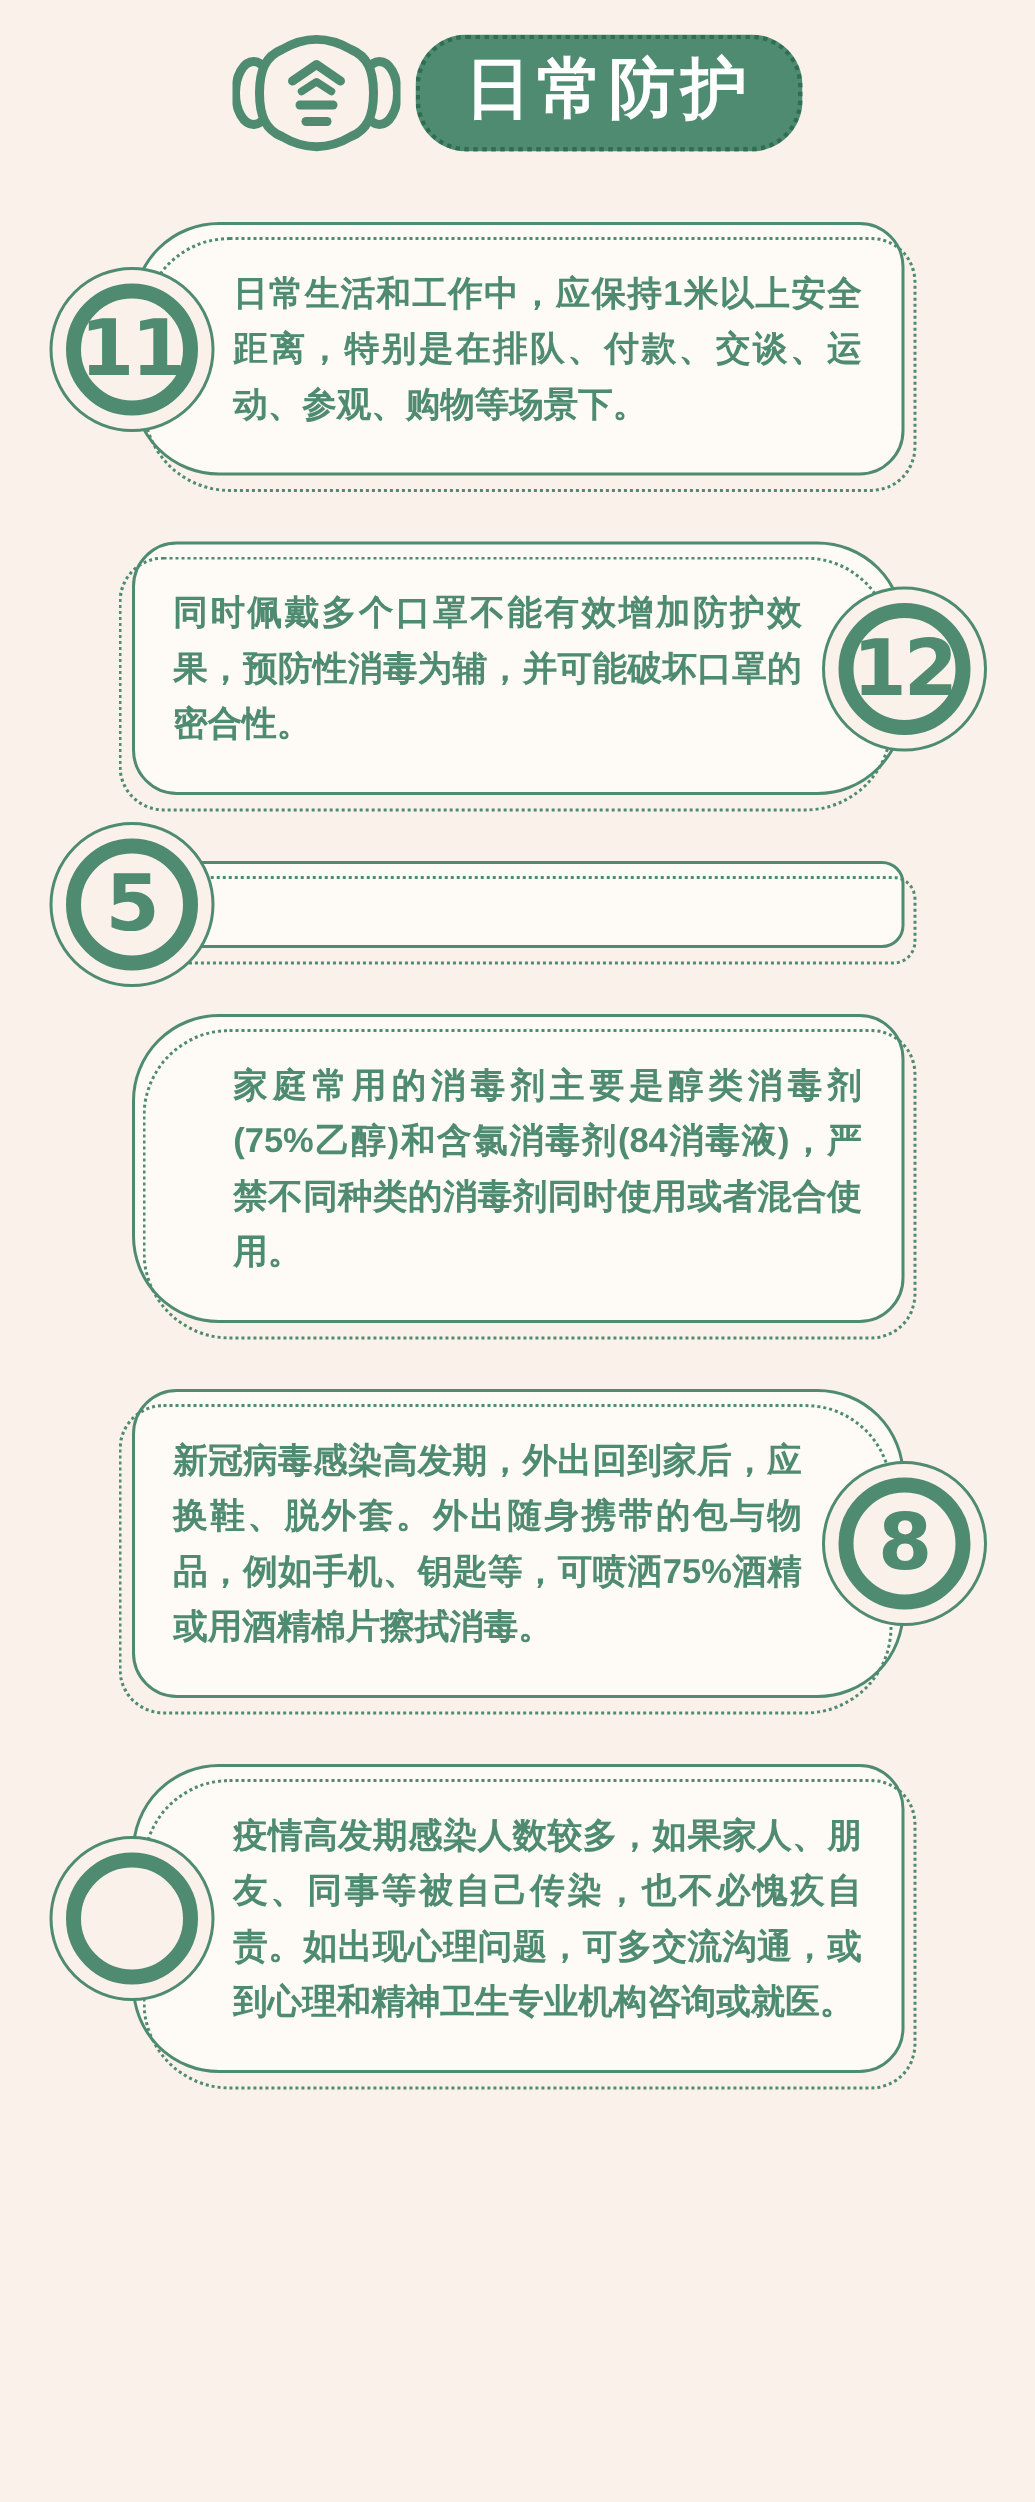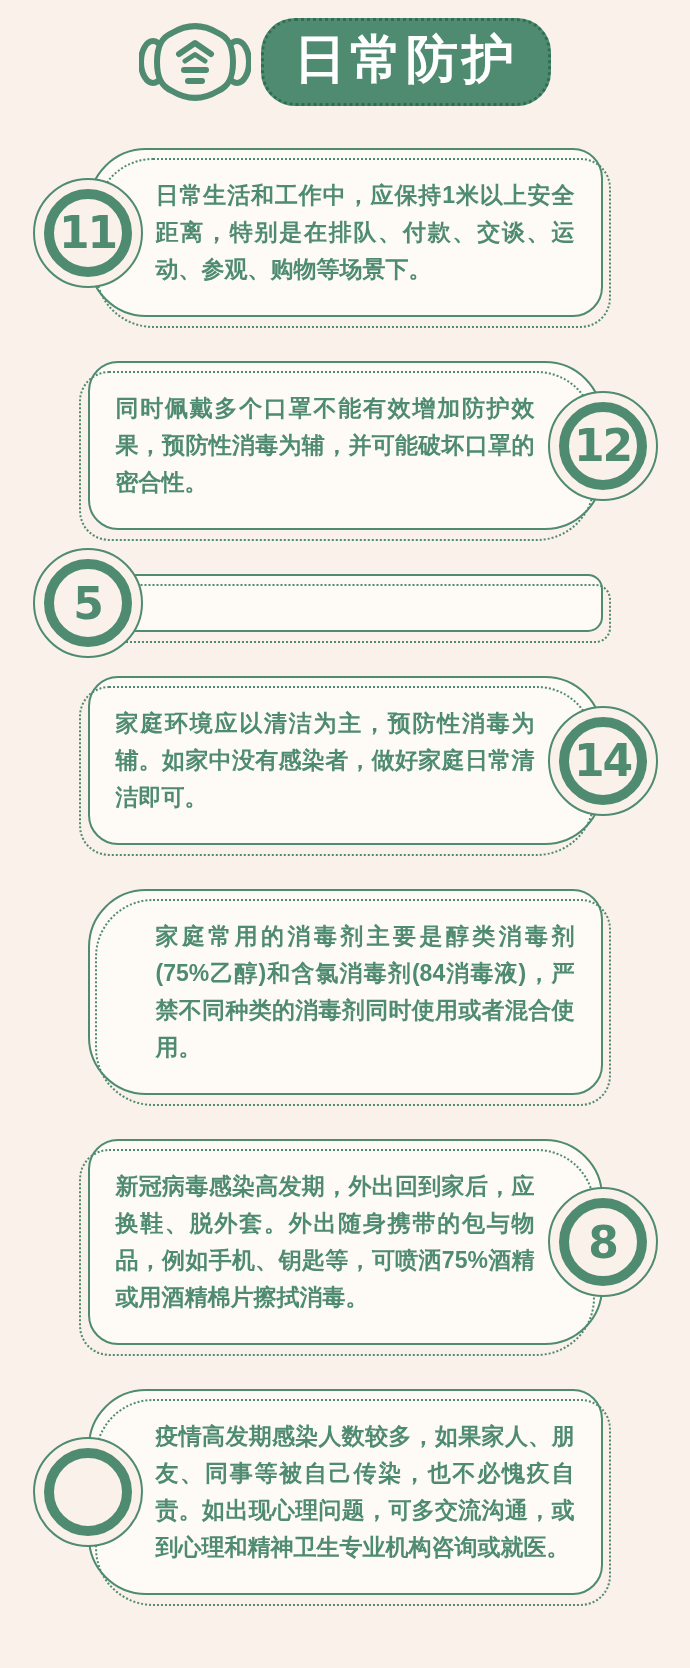--- a/index.html
+++ b/index.html
@@ -23,21 +23,21 @@
     display:flex;align-items:center;justify-content:center;
     gap:10px;margin:16px 0 40px 0;height:92px;flex:none;
   }
   .mask-icon{width:112px;height:90px;flex:none;}
   .title-pill{
     background:var(--green);
     color:#fff;
     border:3px dotted var(--green-dark);
     border-radius:34px;
     padding:10px 30px 14px 30px;
-    font-size:52px;font-weight:bold;
+    font-size:44px;font-weight:bold;
     letter-spacing:4px;
     line-height:1.1;
   }
   
   .cards{flex:1;display:flex;flex-direction:column;}
   .card{
     position:relative;z-index:0;
     width:515px;
     margin:0 auto 44px auto;
     background:var(--card-bg);
@@ -67,21 +67,21 @@
   .card.badge-left .badge{left:-57px;}
   .card.badge-right .badge{right:-57px;}
   .badge-inner{
     width:88px;height:88px;
     border:10px solid var(--green);
     border-radius:50%;
     display:flex;align-items:center;justify-content:center;
   }
   .badge-num{
     color:var(--green);
-    font-size:44px;font-weight:bold;
+    font-size:52px;font-weight:bold;
     font-family:"DejaVu Sans","Liberation Sans",sans-serif;
     letter-spacing:-2px;
   }
   .card-text{
     color:var(--green);
     font-size:23px;line-height:37px;
     font-weight:600;
     text-align:justify;
   }
 </style>
@@ -121,28 +121,20 @@
   </section>
 
   <section class="card badge-left">
     <div class="badge">
       <div class="badge-inner">
         <span class="badge-num">5</span>
       </div>
     </div>
   </section>
 
-  <section class="card badge-right">
-    <div class="badge">
-      <div class="badge-inner">
-        <span class="badge-num">14</span>
-      </div>
-    </div>
-    <p class="card-text">家庭环境应以清洁为主，预防性消毒为辅。如家中没有感染者，做好家庭日常清洁即可。</p>
-  </section>
 
   <section class="card badge-left">
     <p class="card-text">家庭常用的消毒剂主要是醇类消毒剂(75%乙醇)和含氯消毒剂(84消毒液)，严禁不同种类的消毒剂同时使用或者混合使用。</p>
   </section>
 
   <section class="card badge-right">
     <div class="badge">
       <div class="badge-inner">
         <span class="badge-num">8</span>
       </div>

